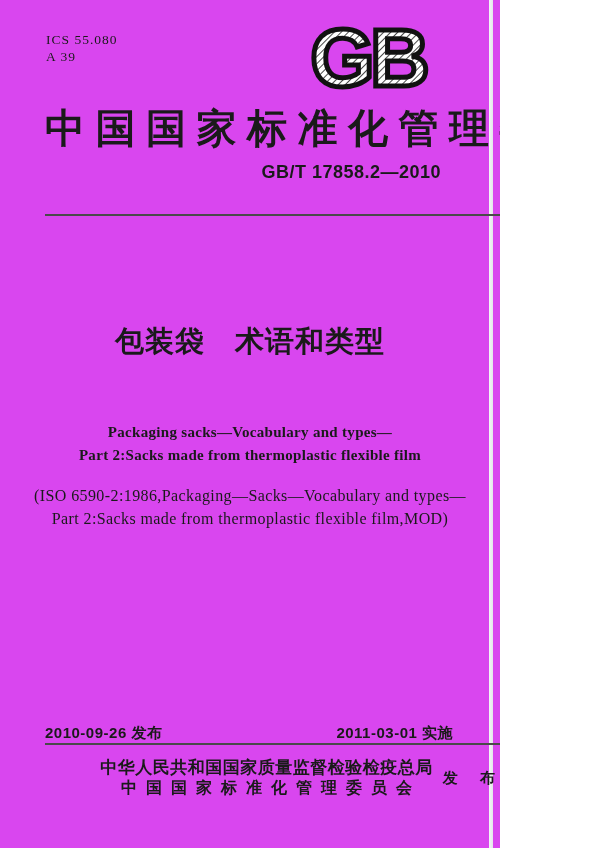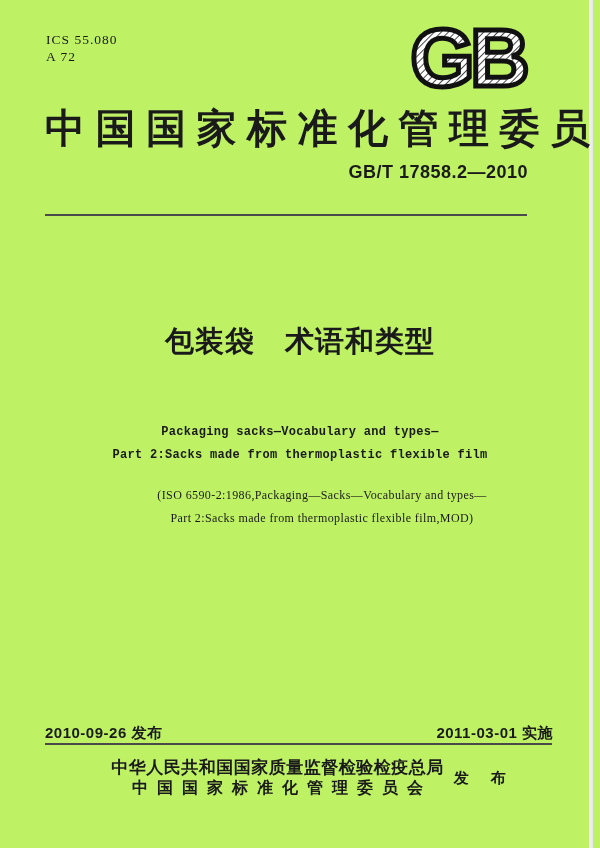--- a/index.html
+++ b/index.html
@@ -1,19 +1,19 @@
 <!DOCTYPE html>
 <html><head>
 <meta charset="utf-8">
 <style>
   html,body{margin:0;padding:0;background:#ffffff;}
   .page{
     position:relative;
-    width:600px;height:848px;
-    background:#bef264;
+    width:500px;height:848px;
+    background:#d946ef;
     overflow:hidden;
     font-family:"Liberation Serif", serif;
     color:#1a1a1a;
   }
   
   .scan-edge{
     position:absolute;top:0;bottom:0;right:7px;width:4px;
     background:linear-gradient(to right,#f3f5f6,#e3e7ea);
   }
   .ics-block{
@@ -25,76 +25,76 @@
     position:absolute;top:20px;right:46px;width:172px;height:78px;
   }
   .std-title{
     position:absolute;top:104px;left:45px;
     font-family:"Liberation Serif", serif;
     font-weight:bold;
     font-size:40px;line-height:50px;
     letter-spacing:10.5px;white-space:nowrap;
   }
   .code-block{
-    position:absolute;top:162px;right:72px;text-align:right;
+    position:absolute;top:162px;right:59px;text-align:right;
     font-family:"Liberation Sans", sans-serif;
   }
   .code-main{font-size:18px;font-weight:bold;letter-spacing:0.5px;line-height:21px;}
   .code-replaces{font-size:12.5px;line-height:15px;letter-spacing:0.3px;}
   .rule-top{
     position:absolute;top:214px;left:45px;width:482px;height:2px;
     background:#4a4a4a;
   }
   .title-cn{
     position:absolute;top:322px;left:0;width:100%;text-align:center;
     font-family:Liberation Serif, serif;
     font-weight:bold;font-size:29px;line-height:39px;letter-spacing:1px;
   }
   .title-en{
     position:absolute;top:421px;left:0;width:100%;text-align:center;
-    font-family:Liberation Mono, monospace;
-    font-weight:bold;font-size:12px;line-height:23px;letter-spacing:0.3px;
+    font-family:Liberation Serif, serif;
+    font-weight:bold;font-size:15px;line-height:23px;letter-spacing:0.3px;
   }
   .iso-block{
     position:absolute;top:484px;left:0;width:100%;text-align:center;
     font-family:"Liberation Serif", serif;
-    font-size:12px;line-height:23px;letter-spacing:0.4px;padding-left:22px;
+    font-size:16px;line-height:23px;letter-spacing:0.4px;
   }
   .dates-row{
     position:absolute;top:724px;left:45px;right:47px;
     display:flex;justify-content:space-between;align-items:baseline;
     font-family:"Liberation Sans", sans-serif;
     font-size:15px;font-weight:bold;letter-spacing:0.5px;gap:14px;
   }
   .rule-bottom{
     position:absolute;top:743px;left:45px;width:507px;height:2px;
     background:#4a4a4a;
   }
   .issuer-row{
-    position:absolute;top:758px;left:13px;width:100%;
-    display:flex;justify-content:center;align-items:center;
+    position:absolute;top:758px;left:4px;width:100%;
+    display:flex;justify-content:flex-end;align-items:center;
     font-family:"Liberation Sans", sans-serif;font-weight:bold;
   }
   .issuer-lines{text-align:center;}
   .issuer-line1{font-size:17px;line-height:20px;letter-spacing:0.5px;white-space:nowrap;}
   .issuer-line2{font-size:16px;line-height:20px;letter-spacing:9px;white-space:nowrap;text-indent:9px;}
   .publish-label{
     font-size:15px;letter-spacing:9px;margin-left:10px;margin-top:0;white-space:nowrap;
   }
 </style>
 </head>
 <body>
 
 <div class="page">
 
   <div class="scan-edge"></div>
 
   <div class="ics-block">
     <div>ICS 55.080</div>
-    <div>A 72</div>
+    <div>A 39</div>
   </div>
 
   <svg class="gb-logo" viewBox="0 0 172 78" xmlns="http://www.w3.org/2000/svg">
     <defs>
       <pattern id="hatch" width="5" height="5" patternUnits="userSpaceOnUse" patternTransform="rotate(45)">
         <rect width="5" height="5" fill="#ffffff"></rect>
         <line x1="0" y1="0" x2="0" y2="5" stroke="#1a1a1a" stroke-width="1.6"></line>
       </pattern>
     </defs>
     <text x="86" y="66" text-anchor="middle" font-family="Liberation Sans, sans-serif" font-weight="bold" font-size="82" fill="url(#hatch)" stroke="#111111" stroke-width="5" letter-spacing="-4">GB</text>

